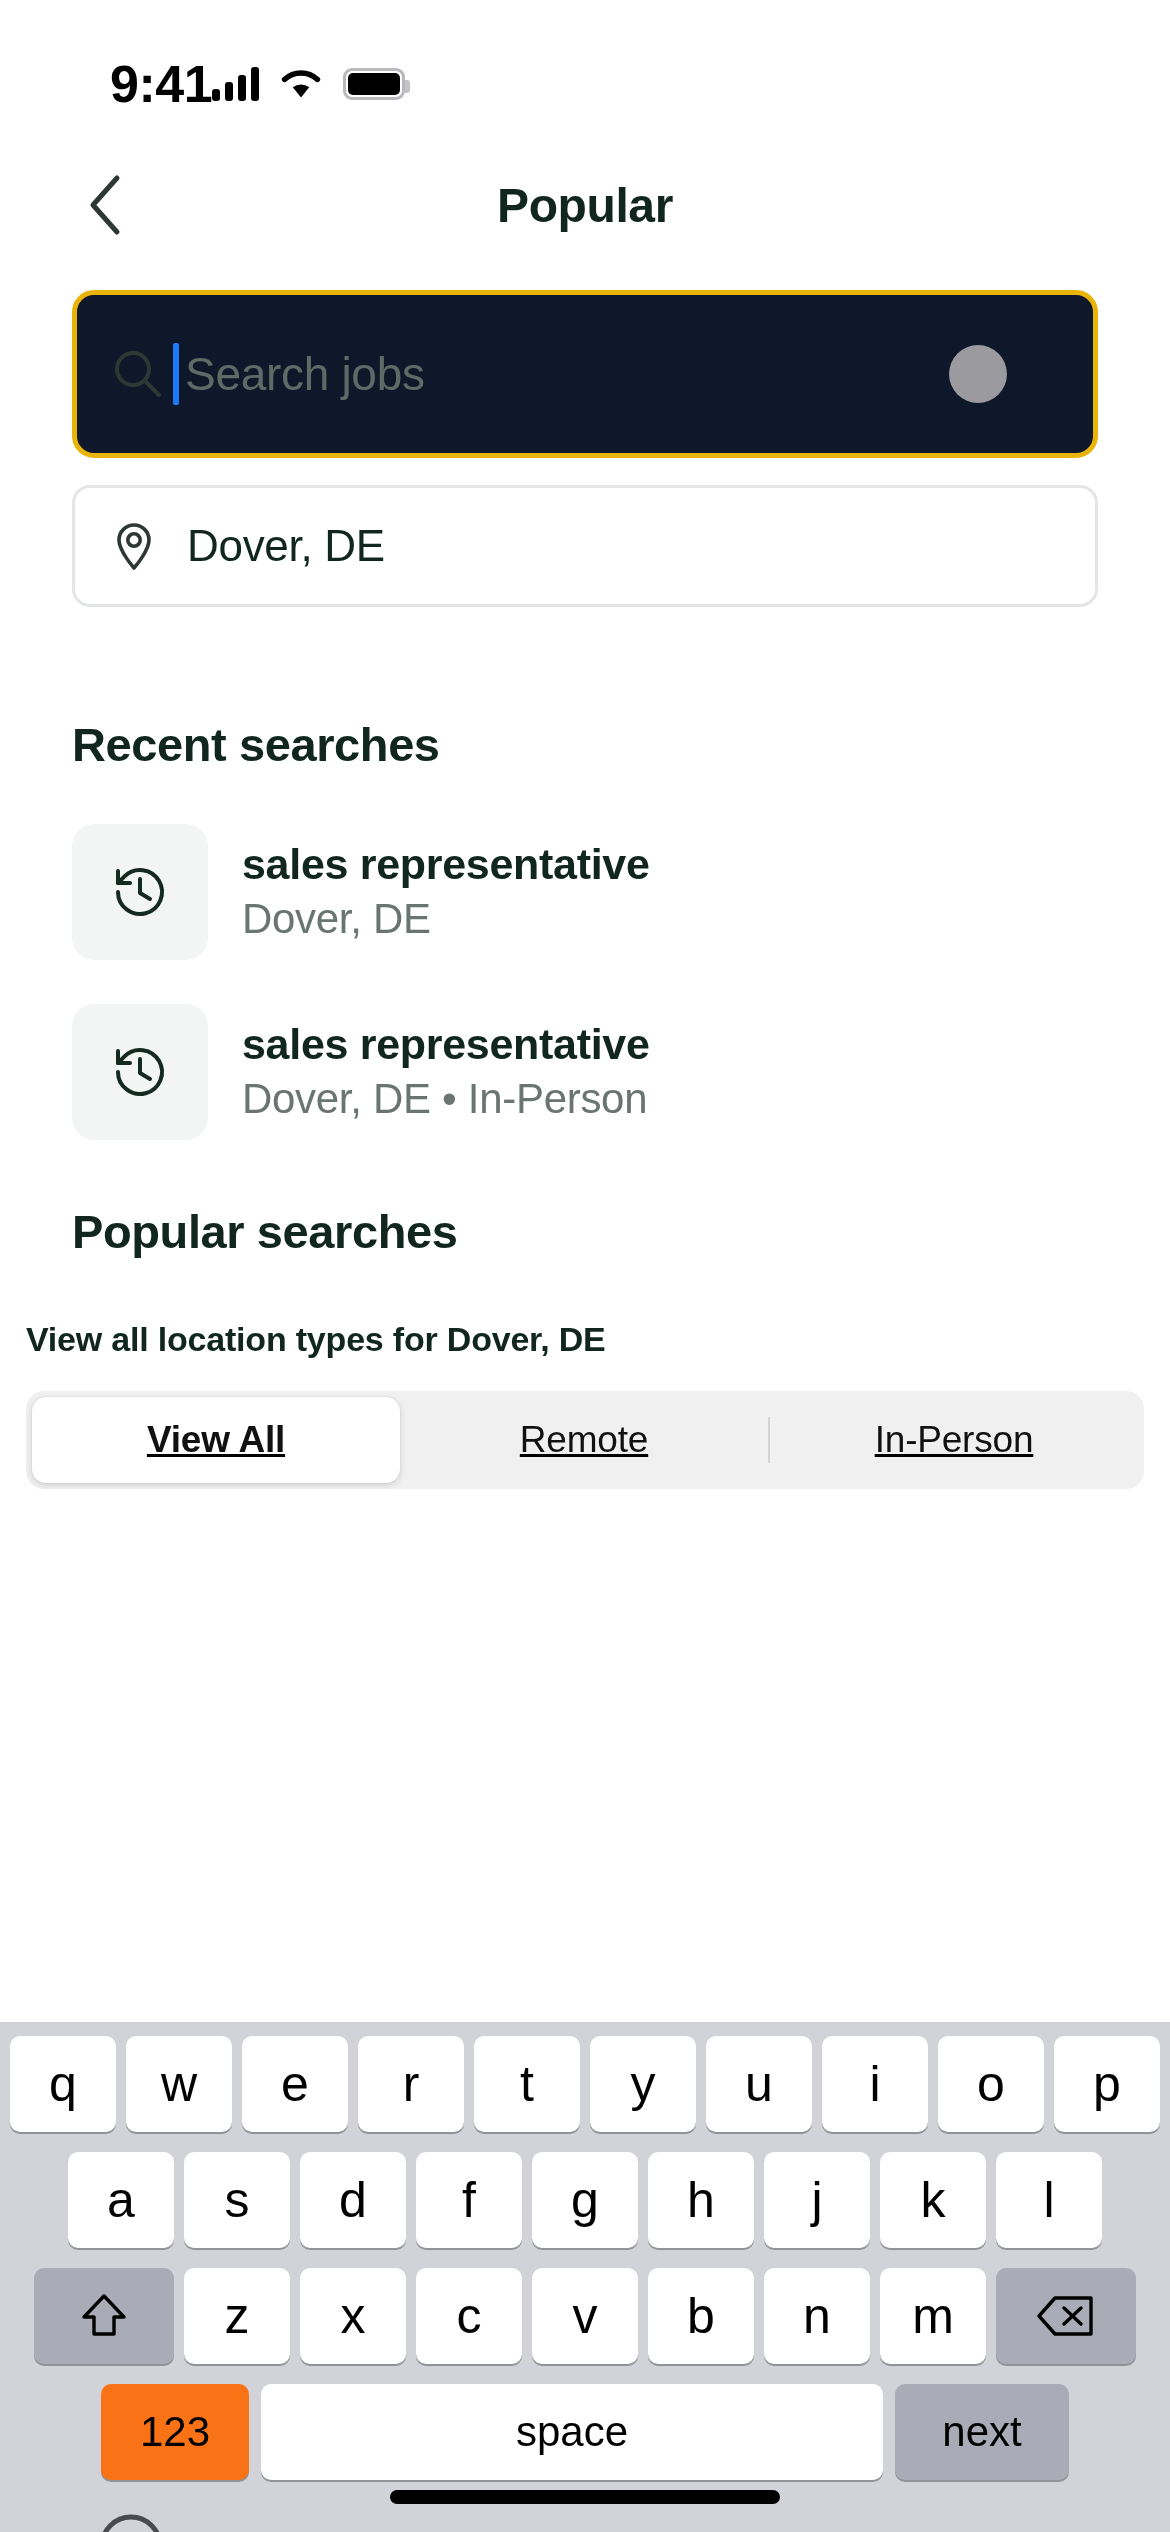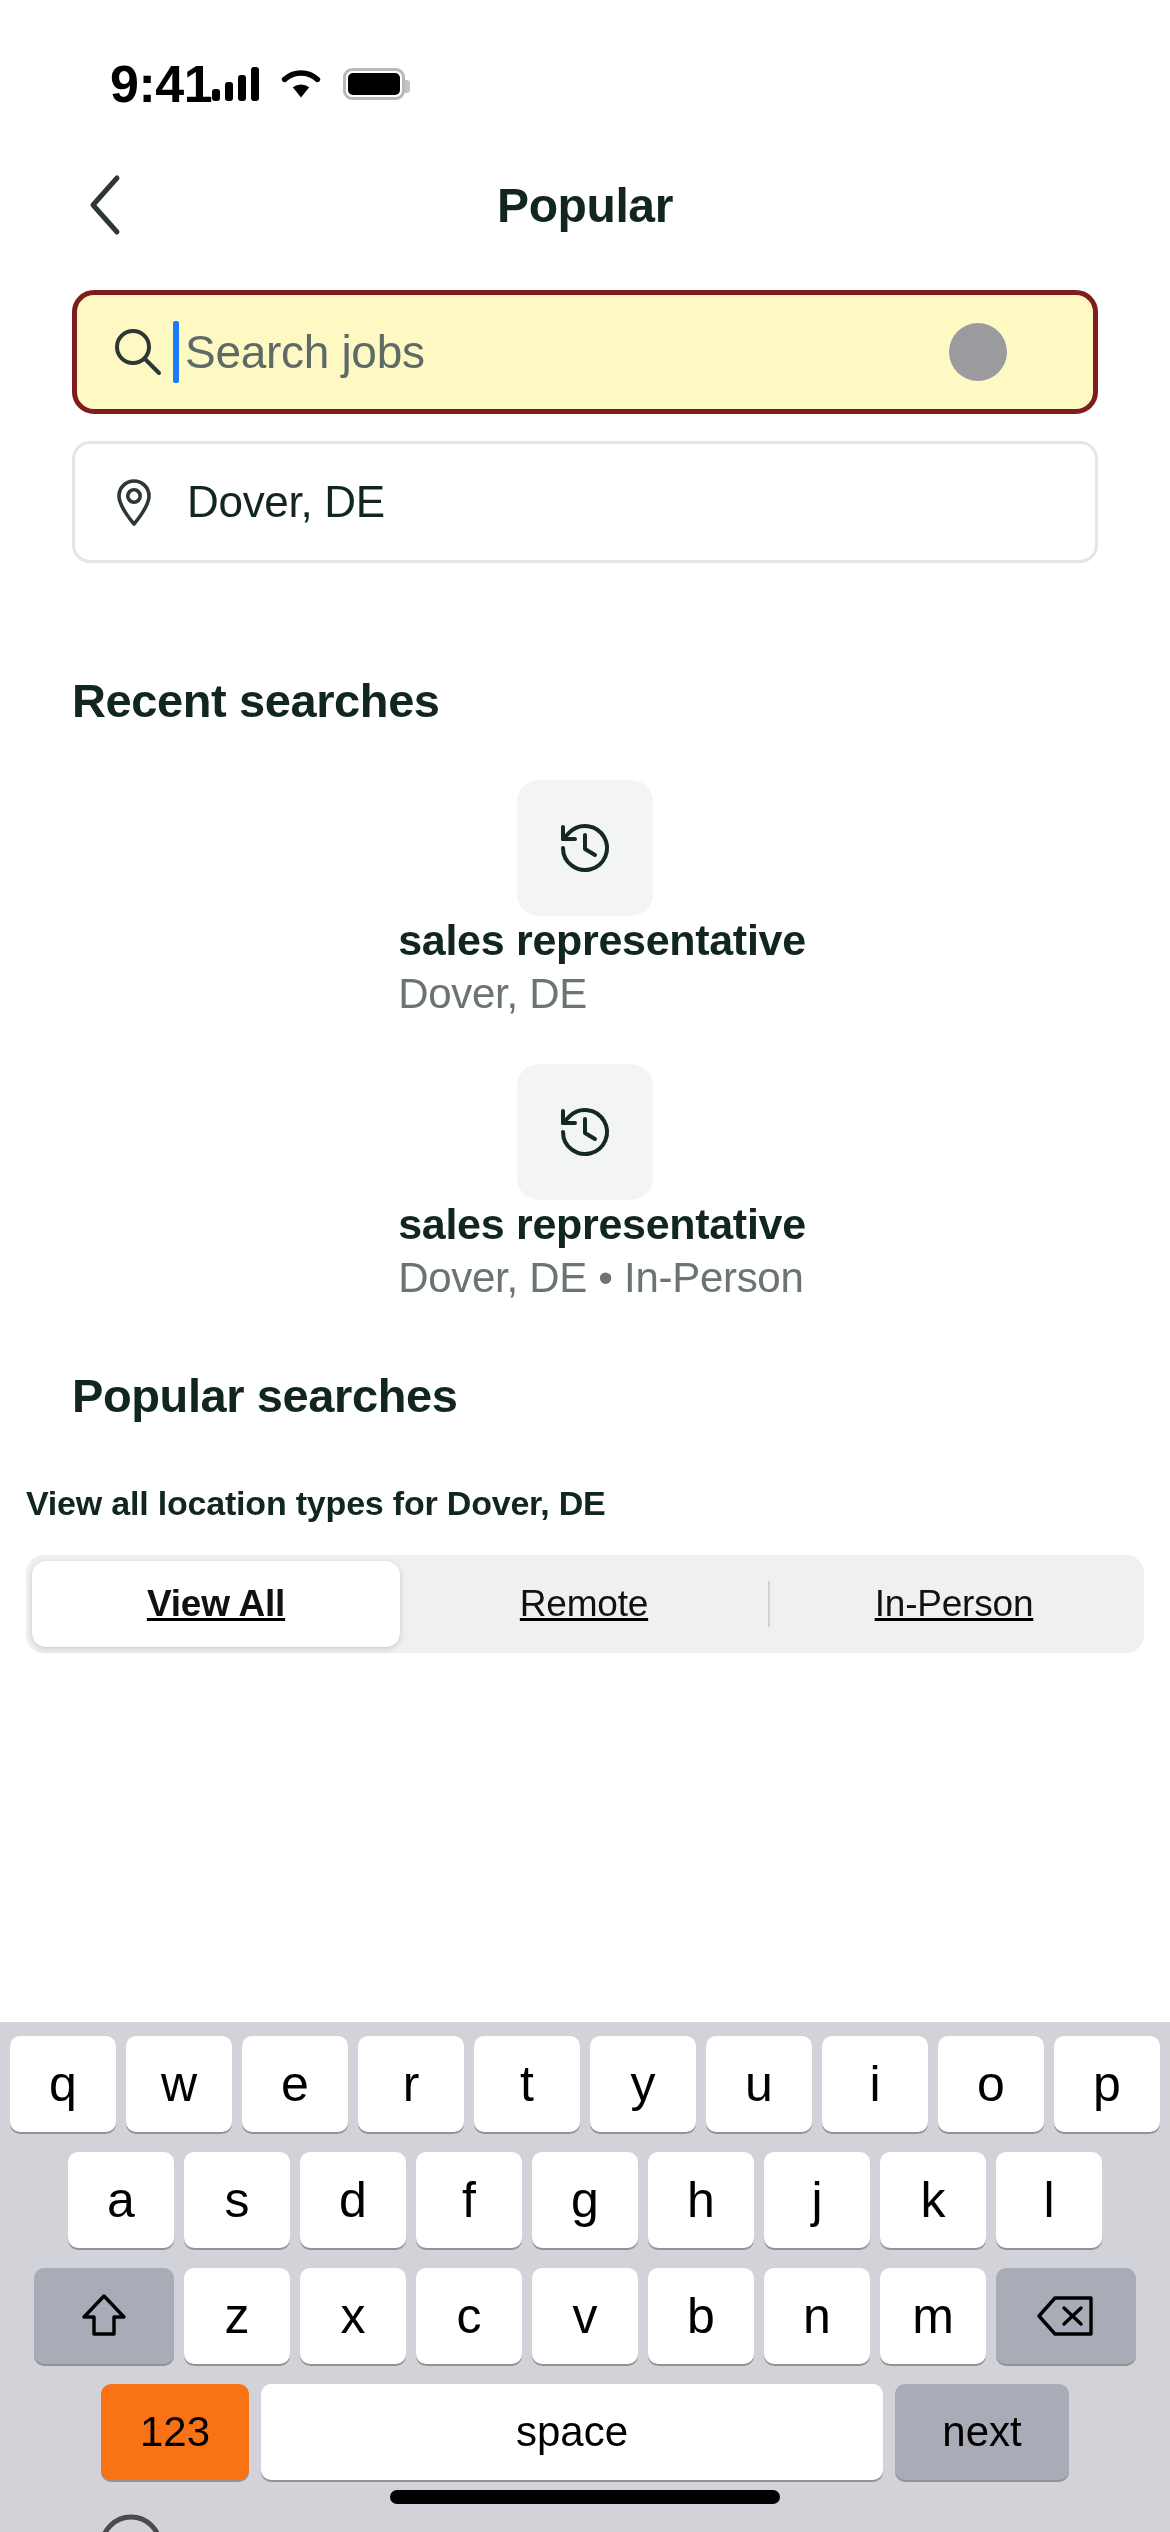--- a/index.html
+++ b/index.html
@@ -50,22 +50,22 @@
     width:70px; height:70px; display:flex; align-items:center; justify-content:center;
     cursor:pointer;
   }
   .nav-title{
     font-size:48px; font-weight:700; color:#10261e; letter-spacing:-0.4px;
   }
 
   
   .search-wrap{ padding:0 72px; margin-top:30px; }
   .search-field{
-    height:124px; border:5px solid #7f1d1d; border-radius:22px;
-    background:#fef9c3; display:flex; align-items:center;
+    height:168px; border:5px solid #eab308; border-radius:22px;
+    background:#0f172a; display:flex; align-items:center;
     padding:0 34px; position:relative;
   }
   .search-icon{ width:54px; height:54px; flex:0 0 auto; margin-right:8px; }
   .caret{
     width:6px; height:62px; background:#1a7af8; border-radius:2px;
     margin-right:6px; flex:0 0 auto;
   }
   .placeholder{ font-size:46px; color:#5e6a66; letter-spacing:-0.3px; }
   .touch-dot{
     position:absolute; right:86px; top:50%; transform:translateY(-50%);
@@ -82,21 +82,21 @@
   
   .section-title{
     font-size:47px; font-weight:700; color:#10261e;
     padding:0 72px; letter-spacing:-0.4px;
   }
   #recent-title{ margin-top:110px; }
   #popular-title{ margin-top:54px; }
 
   .recent-list{ margin-top:42px; }
   .recent-row{
-    display:flex; align-items:center; padding:10px 72px; cursor:pointer;flex-direction:column;
+    display:flex; align-items:center; padding:10px 72px; cursor:pointer;
   }
   .recent-thumb{
     width:136px; height:136px; border-radius:22px; background:#f3f4f4;
     display:flex; align-items:center; justify-content:center; flex:0 0 auto;
   }
   .hist-icon{ width:62px; height:62px; }
   .recent-text{ margin-left:34px; }
   .recent-title{
     font-size:43px; font-weight:700; color:#10261e; letter-spacing:-0.3px;
     line-height:1.15;

